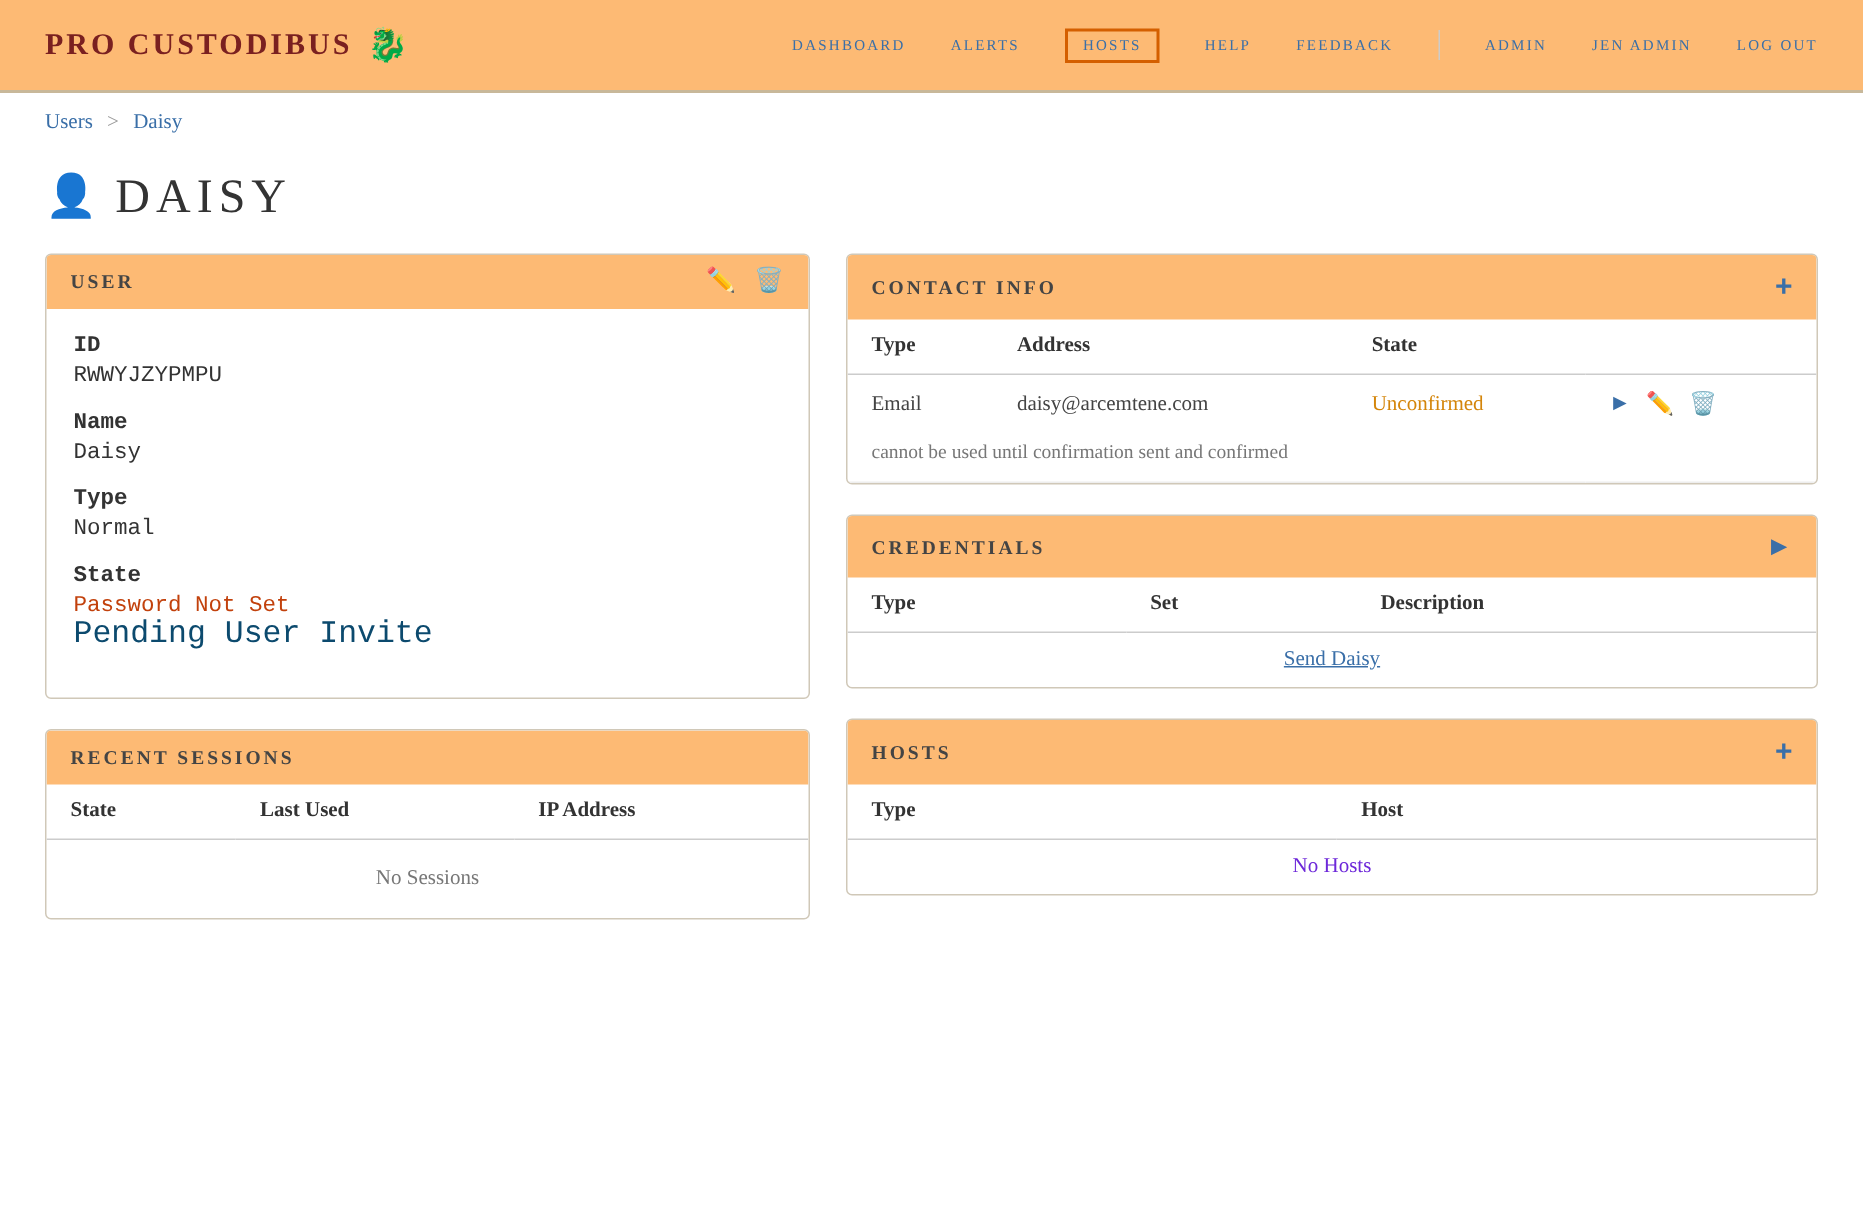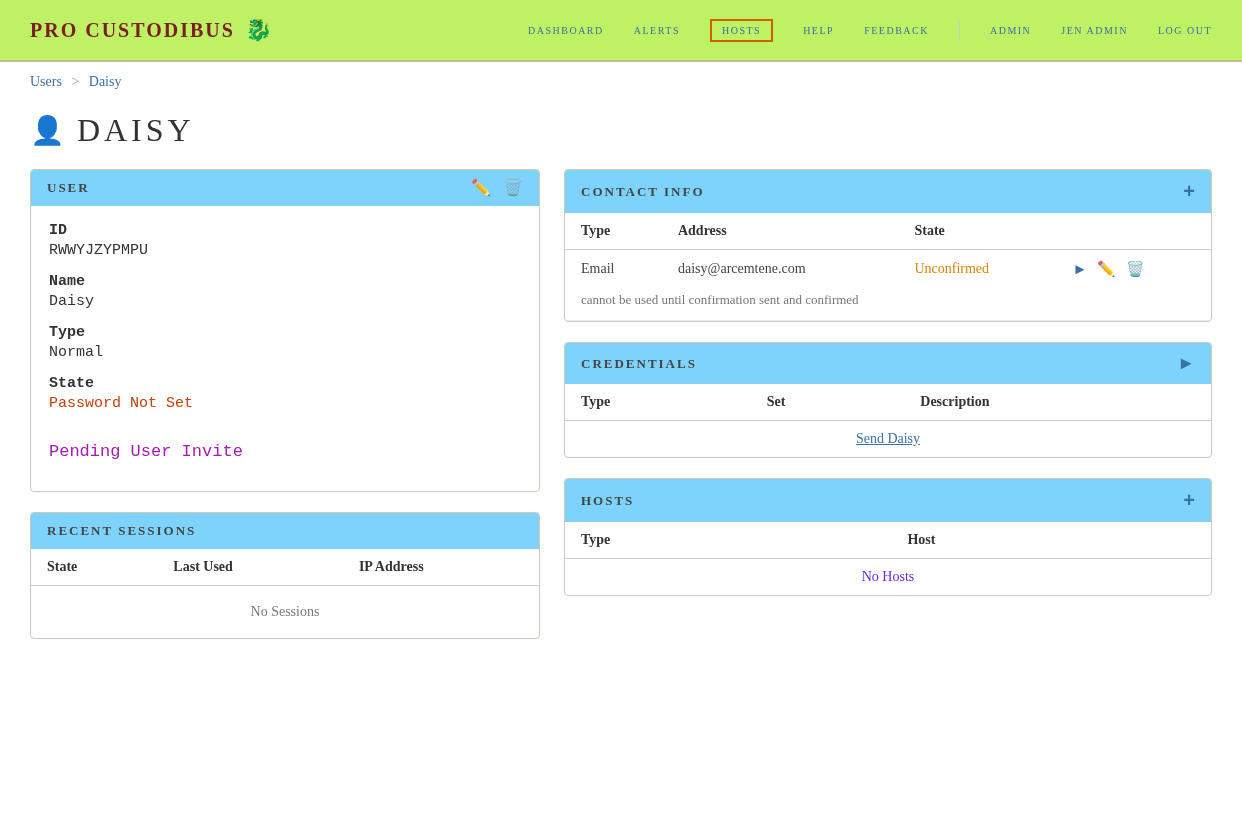--- a/index.html
+++ b/index.html
@@ -10,21 +10,21 @@
       font-size: 15px;
     }
 
     
     .header {
       display: flex;
       align-items: center;
       padding: 0 30px;
       height: 62px;
       border-bottom: 2px solid #c8b89a;
-      background: #bef264;
+      background: #fdba74;
     }
     .logo-area {
       display: flex;
       align-items: center;
       gap: 10px;
       flex: 0 0 auto;
     }
     .logo-text {
       font-size: 20px;
       font-weight: bold;
@@ -117,21 +117,21 @@
     }
 
     
     .card {
       border: 1px solid #d0c8b8;
       border-radius: 4px;
       background: #fff;
       overflow: hidden;
     }
     .card-header {
-      background: #7dd3fc;
+      background: #fdba74;
       padding: 10px 16px;
       display: flex;
       align-items: center;
       justify-content: space-between;
     }
     .card-header-title {
       font-size: 13px;
       letter-spacing: 2px;
       text-transform: uppercase;
       font-weight: bold;
@@ -171,23 +171,22 @@
     }
     .field-value {
       font-size: 15px;
       color: #333;
     }
     .state-warning {
       color: #c2410c;
       font-size: 15px;
     }
     .state-pending {
-      color: #a21caf;
-      font-size: 17px;
-      margin-top: 30px;
+      color: #0c4a6e;
+      font-size: 21px;
     }
     .data-table {
       width: 100%;
       border-collapse: collapse;
       font-size: 14px;
     }
     .data-table th {
       text-align: left;
       font-weight: bold;
       font-size: 14px;

